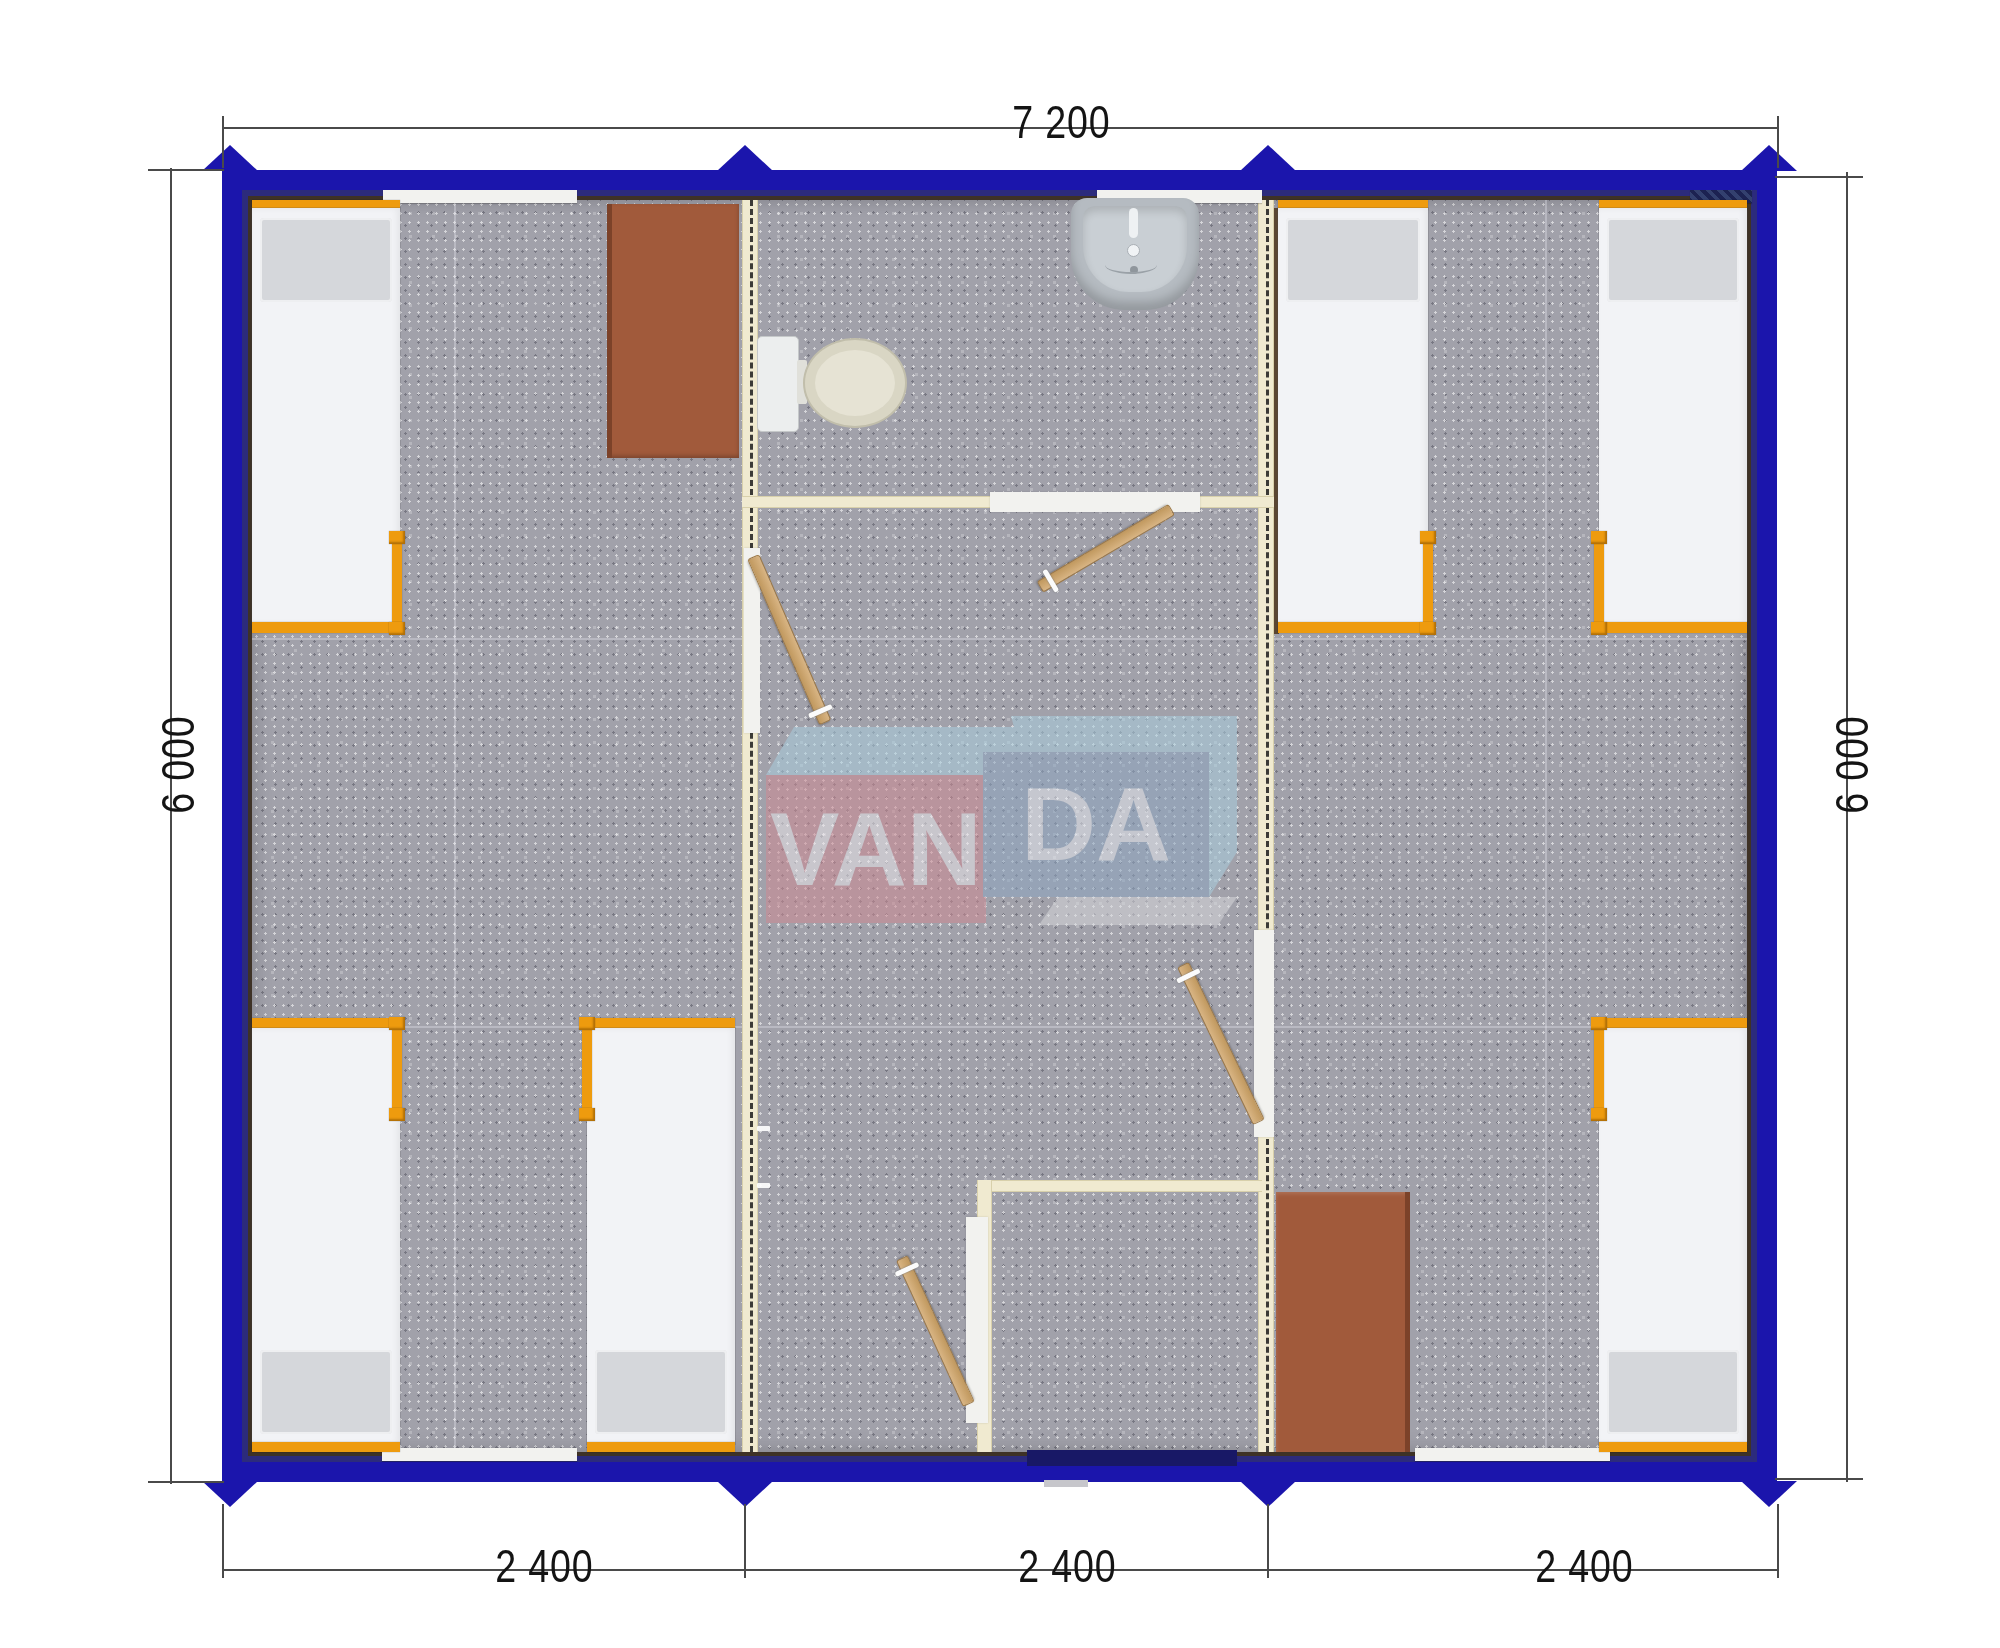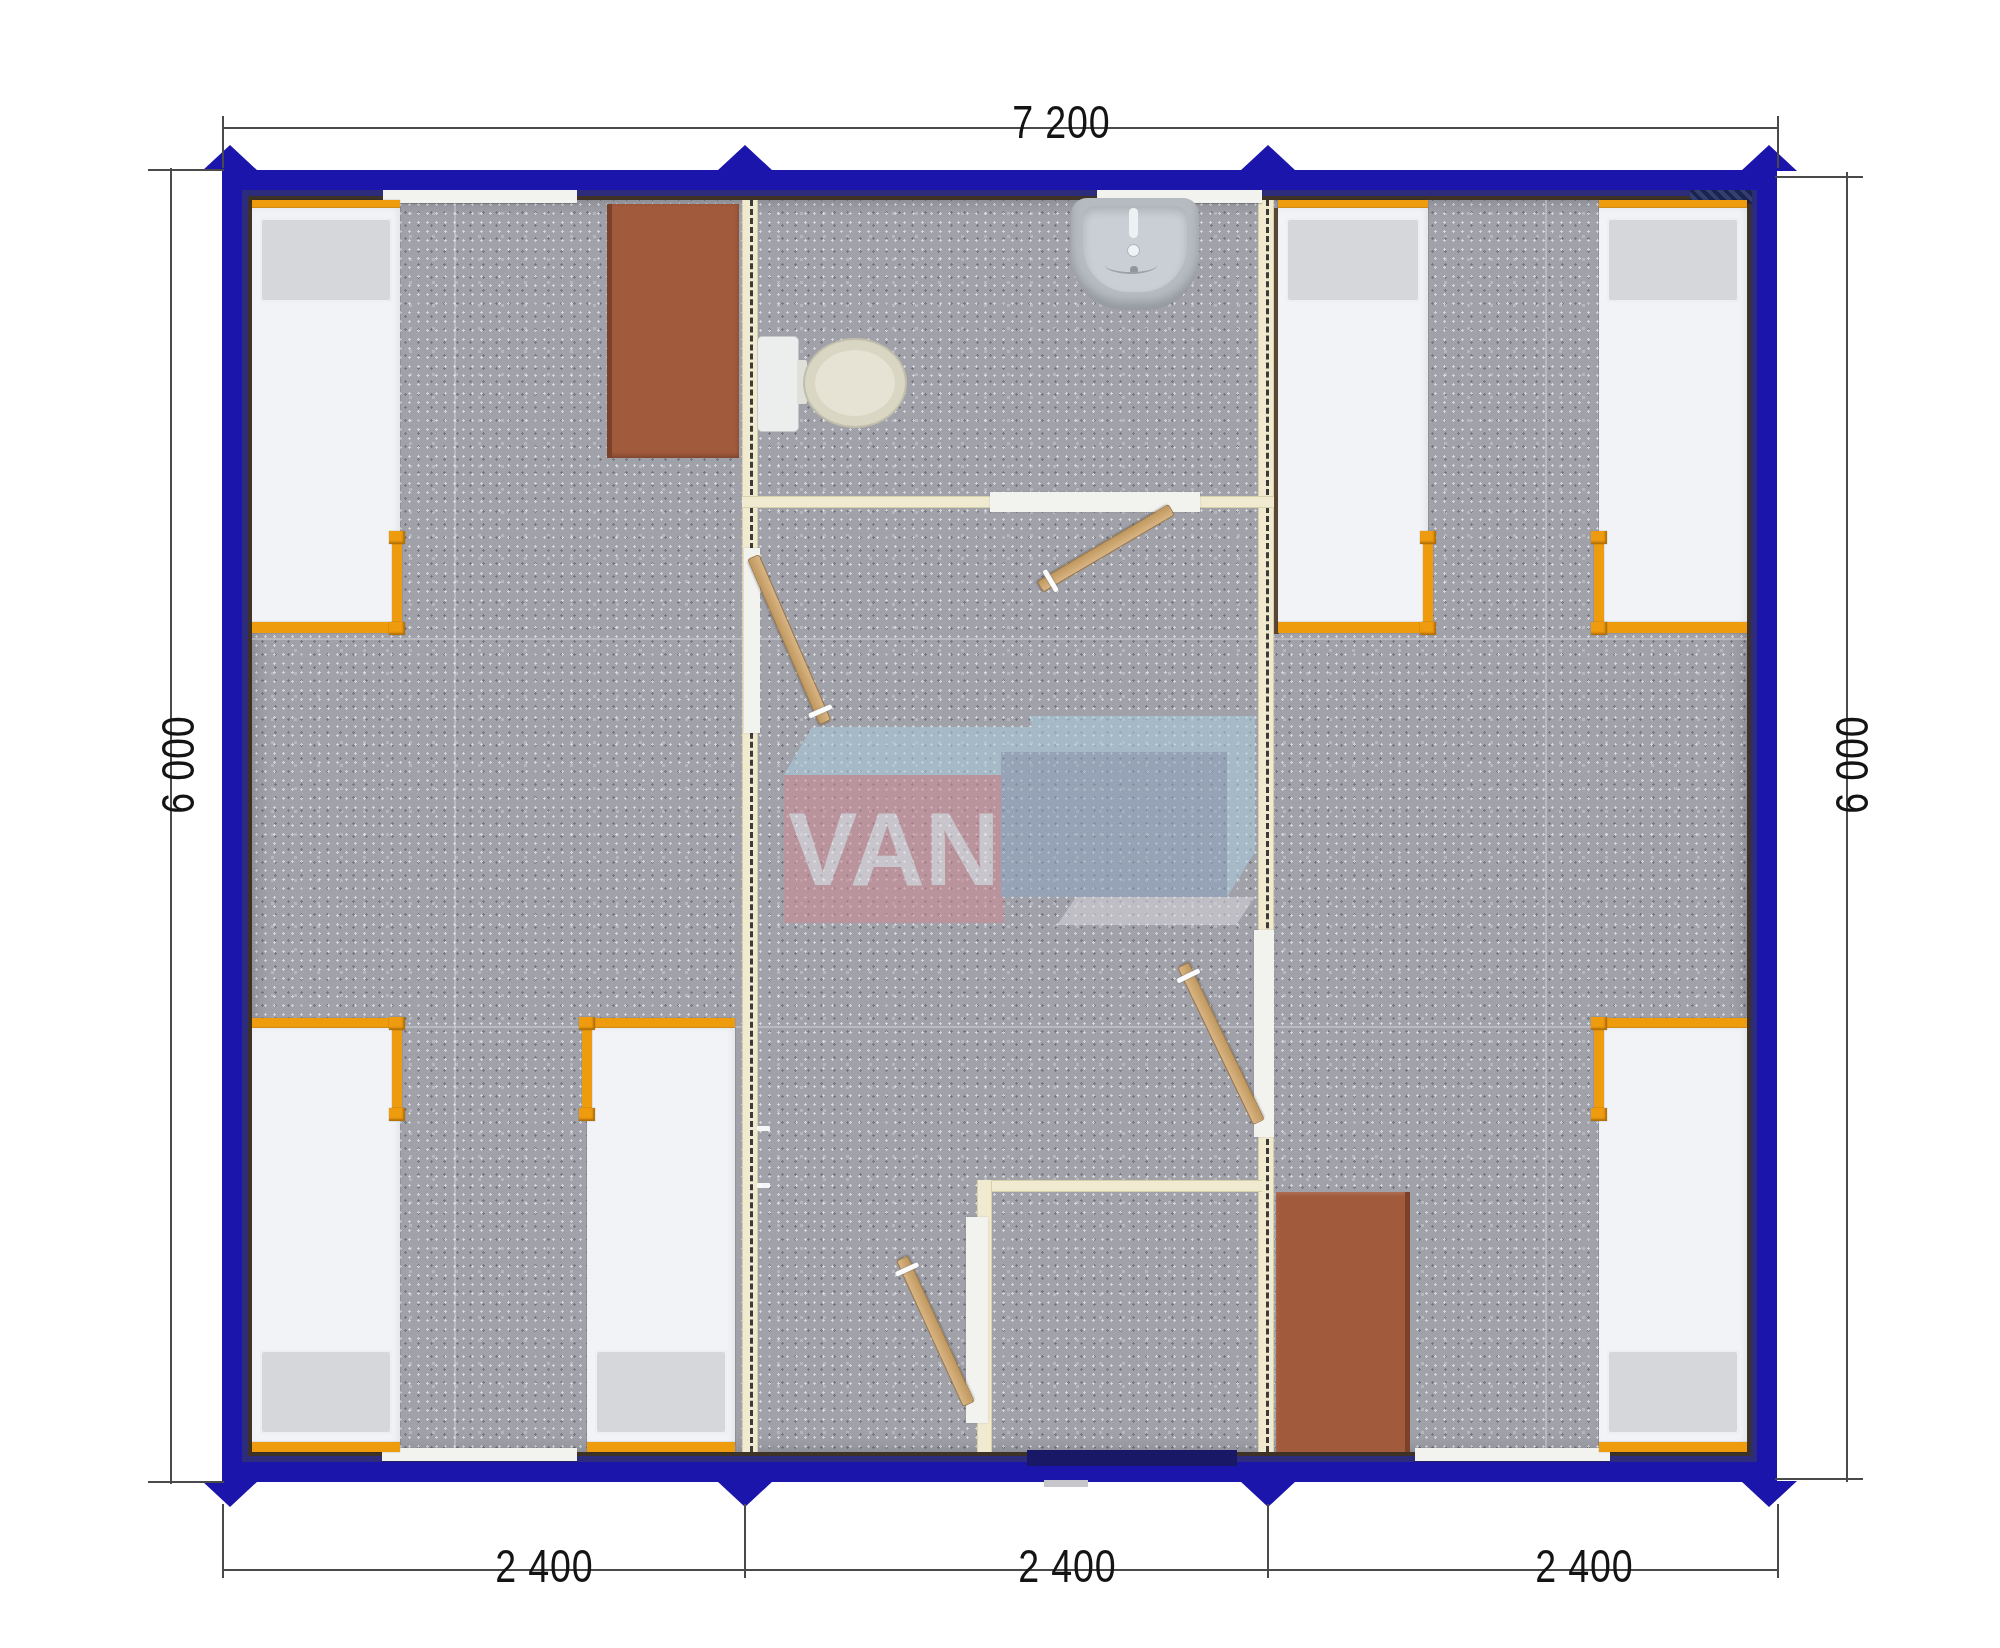--- a/index.html
+++ b/index.html
@@ -83,30 +83,31 @@
   <div class="wall-outer" style="left:222px;top:170px;width:1555px;height:1312px"></div>
   <div class="wall-navy" style="left:242px;top:190px;width:1515px;height:1272px"></div>
   <div class="wall-edge" style="left:248px;top:196px;width:1503px;height:1260px"></div>
   <div class="carpet" style="left:252px;top:200px;width:1495px;height:1252px"></div>
 
   <div class="seam" style="left:252px;top:638px;width:1495px;height:2px"></div>
   <div class="seam" style="left:252px;top:1026px;width:1495px;height:2px"></div>
   <div class="seam" style="left:454px;top:200px;width:2px;height:1252px"></div>
   <div class="seam" style="left:1545px;top:200px;width:2px;height:1252px"></div>
 
-  <div class="logo" style="left:776px;top:716px;width:534px;height:212px">
+  <div class="logo" style="left:758px;top:716px;width:534px;height:212px">
     <div class="logo-face" style="left:0;top:0;width:534px;height:212px;background:var(--logoSky);
                 clip-path:polygon(8px 59px,36px 11px,256px 11px,253px 0px,479px 0px,479px 36px,451px 36px,228px 59px)"></div>
     <div class="logo-face" style="left:8px;top:59px;width:220px;height:148px;background:var(--logoRed)"></div>
     <div class="logo-face" style="left:225px;top:36px;width:226px;height:145px;background:var(--logoBlue)"></div>
     <div class="logo-face" style="left:451px;top:0;width:28px;height:181px;background:var(--logoSky);
                 clip-path:polygon(0 36px,28px 0,28px 136px,0 181px)"></div>
     <div class="logo-face" style="left:281px;top:181px;width:198px;height:28px;background:var(--logoGray);
                 clip-path:polygon(19px 0,198px 0,179px 28px,0 28px)"></div>
     <div class="logo-text" style="left:8px;top:59px;width:220px;height:148px;line-height:148px">VAN</div>
+    <div class="logo-text" style="left:225px;top:36px;width:226px;height:145px;line-height:145px">DA</div>
   </div>
 
   <div class="partition joint" style="left:742px;top:200px;width:16px;height:1252px"></div>
   <div class="partition joint" style="left:1258px;top:200px;width:16px;height:1252px"></div>
   <div class="partition horiz" style="left:742px;top:496px;width:532px;height:12px"></div>
   <div class="partition horiz" style="left:977px;top:1180px;width:285px;height:12px"></div>
   <div class="partition" style="left:977px;top:1180px;width:15px;height:272px"></div>
 
   <div class="opening" style="left:990px;top:492px;width:210px;height:20px"></div>
   <div class="opening" style="left:744px;top:548px;width:16px;height:185px"></div>

